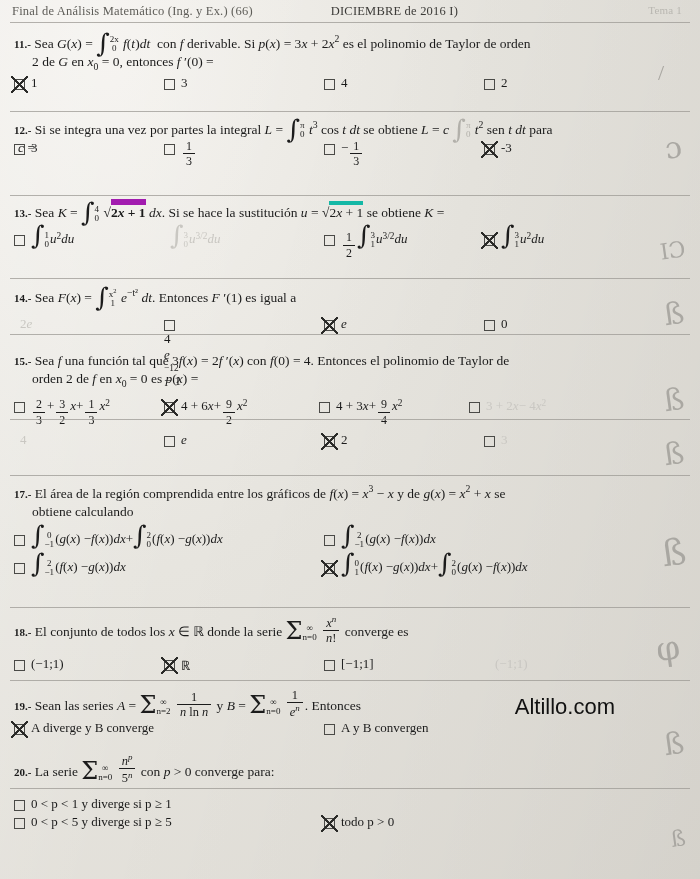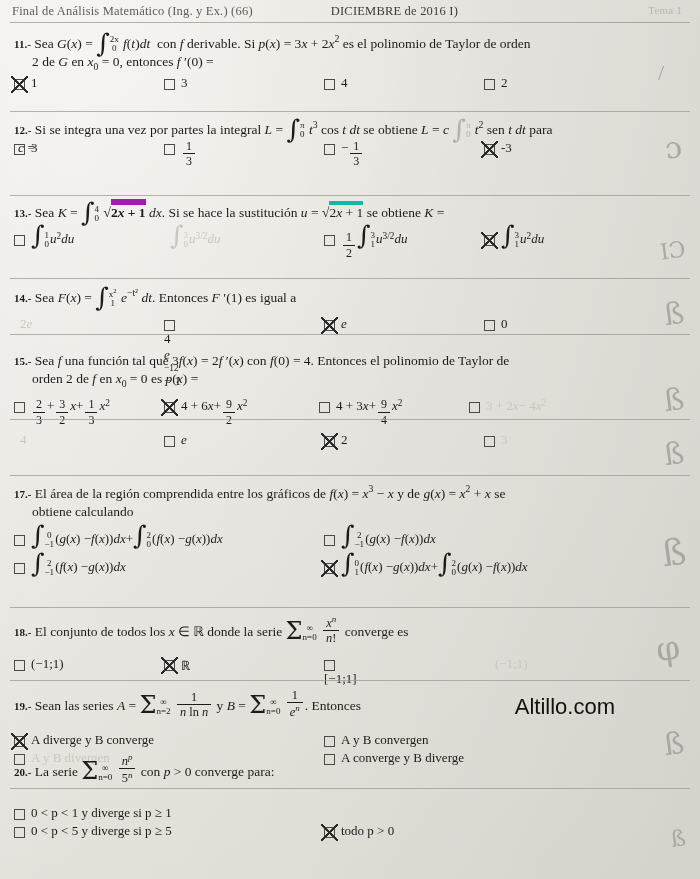--- a/index.html
+++ b/index.html
@@ -334,72 +334,62 @@
     </div>
     <div class="opts" style="margin-top:10px;">
       <div class="opt" style="width:150px;">
           <span class="box"></span>
           <span>(−1;1)</span>
         </div>
       <div class="opt" style="width:160px;">
           <span class="box x"></span>
           <span>ℝ</span>
         </div>
-      <div class="opt" style="width:165px;flex-direction:column;">
+      <div class="opt" style="width:165px;">
           <span class="box"></span>
           <span>[−1;1]</span>
         </div>
       <div class="opt vfaint">
           <span class="nobox"></span>
           <span>(−1;1)</span>
         </div>
     </div>
   </div>
   <div class="rule" style="top:680px;"></div>
 
   <div class="q" style="top:688px;">
     <div class="qtext">
       <span class="qnum">19.-</span>
       Sean las series <i>A</i> = <span class="sum">Σ</span><span class="lim"><span class="up">∞</span><span class="lo">n=2</span></span>
       <span class="frac"><span class="n">1</span><span class="d"><i>n</i> ln <i>n</i></span></span>
       y <i>B</i> = <span class="sum">Σ</span><span class="lim"><span class="up">∞</span><span class="lo">n=0</span></span>
       <span class="frac"><span class="n">1</span><span class="d"><i>e<sup>n</sup></i></span></span>. Entonces
     </div>
-    <div class="opts" style="margin-top:12px;">
+    <div class="opts" style="margin-top:0;">
       <div class="opt" style="width:310px;">
           <span class="box x"></span>
           <span>A  diverge y  B  converge</span>
         </div>
       <div class="opt">
           <span class="box"></span>
           <span>A  y  B  convergen</span>
-        </div>
-    </div>
-    <div class="opts" style="margin-top:2px;">
-      <div class="opt vfaint" style="width:310px;">
-          <span class="box"></span>
-          <span>A  y  B  divergen</span>
-        </div>
-      <div class="opt">
-          <span class="box"></span>
-          <span>A  converge y  B  diverge</span>
         </div>
     </div>
   </div>
   <div class="rule" style="top:788px;"></div>
 
   <div class="q" style="top:752px;">
     <div class="qtext">
       <span class="qnum">20.-</span>
       La serie <span class="sum">Σ</span><span class="lim"><span class="up">∞</span><span class="lo">n=0</span></span>
       <span class="frac"><span class="n"><i>n<sup>p</sup></i></span><span class="d">5<i><sup>n</sup></i></span></span>
       con <i>p</i> &gt; 0 converge para:
     </div>
     <div class="opts" style="margin-top:10px;">
-      <div class="opt" style="width:310px;margin-top:9px;">
+      <div class="opt" style="width:310px;">
           <span class="box"></span>
           <span>0 &lt; p &lt; 1  y diverge si  p ≥ 1</span>
         </div>
     </div>
     <div class="opts" style="margin-top:2px;">
       <div class="opt" style="width:310px;">
           <span class="box"></span>
           <span>0 &lt; p &lt; 5  y diverge si  p ≥ 5</span>
         </div>
       <div class="opt">

